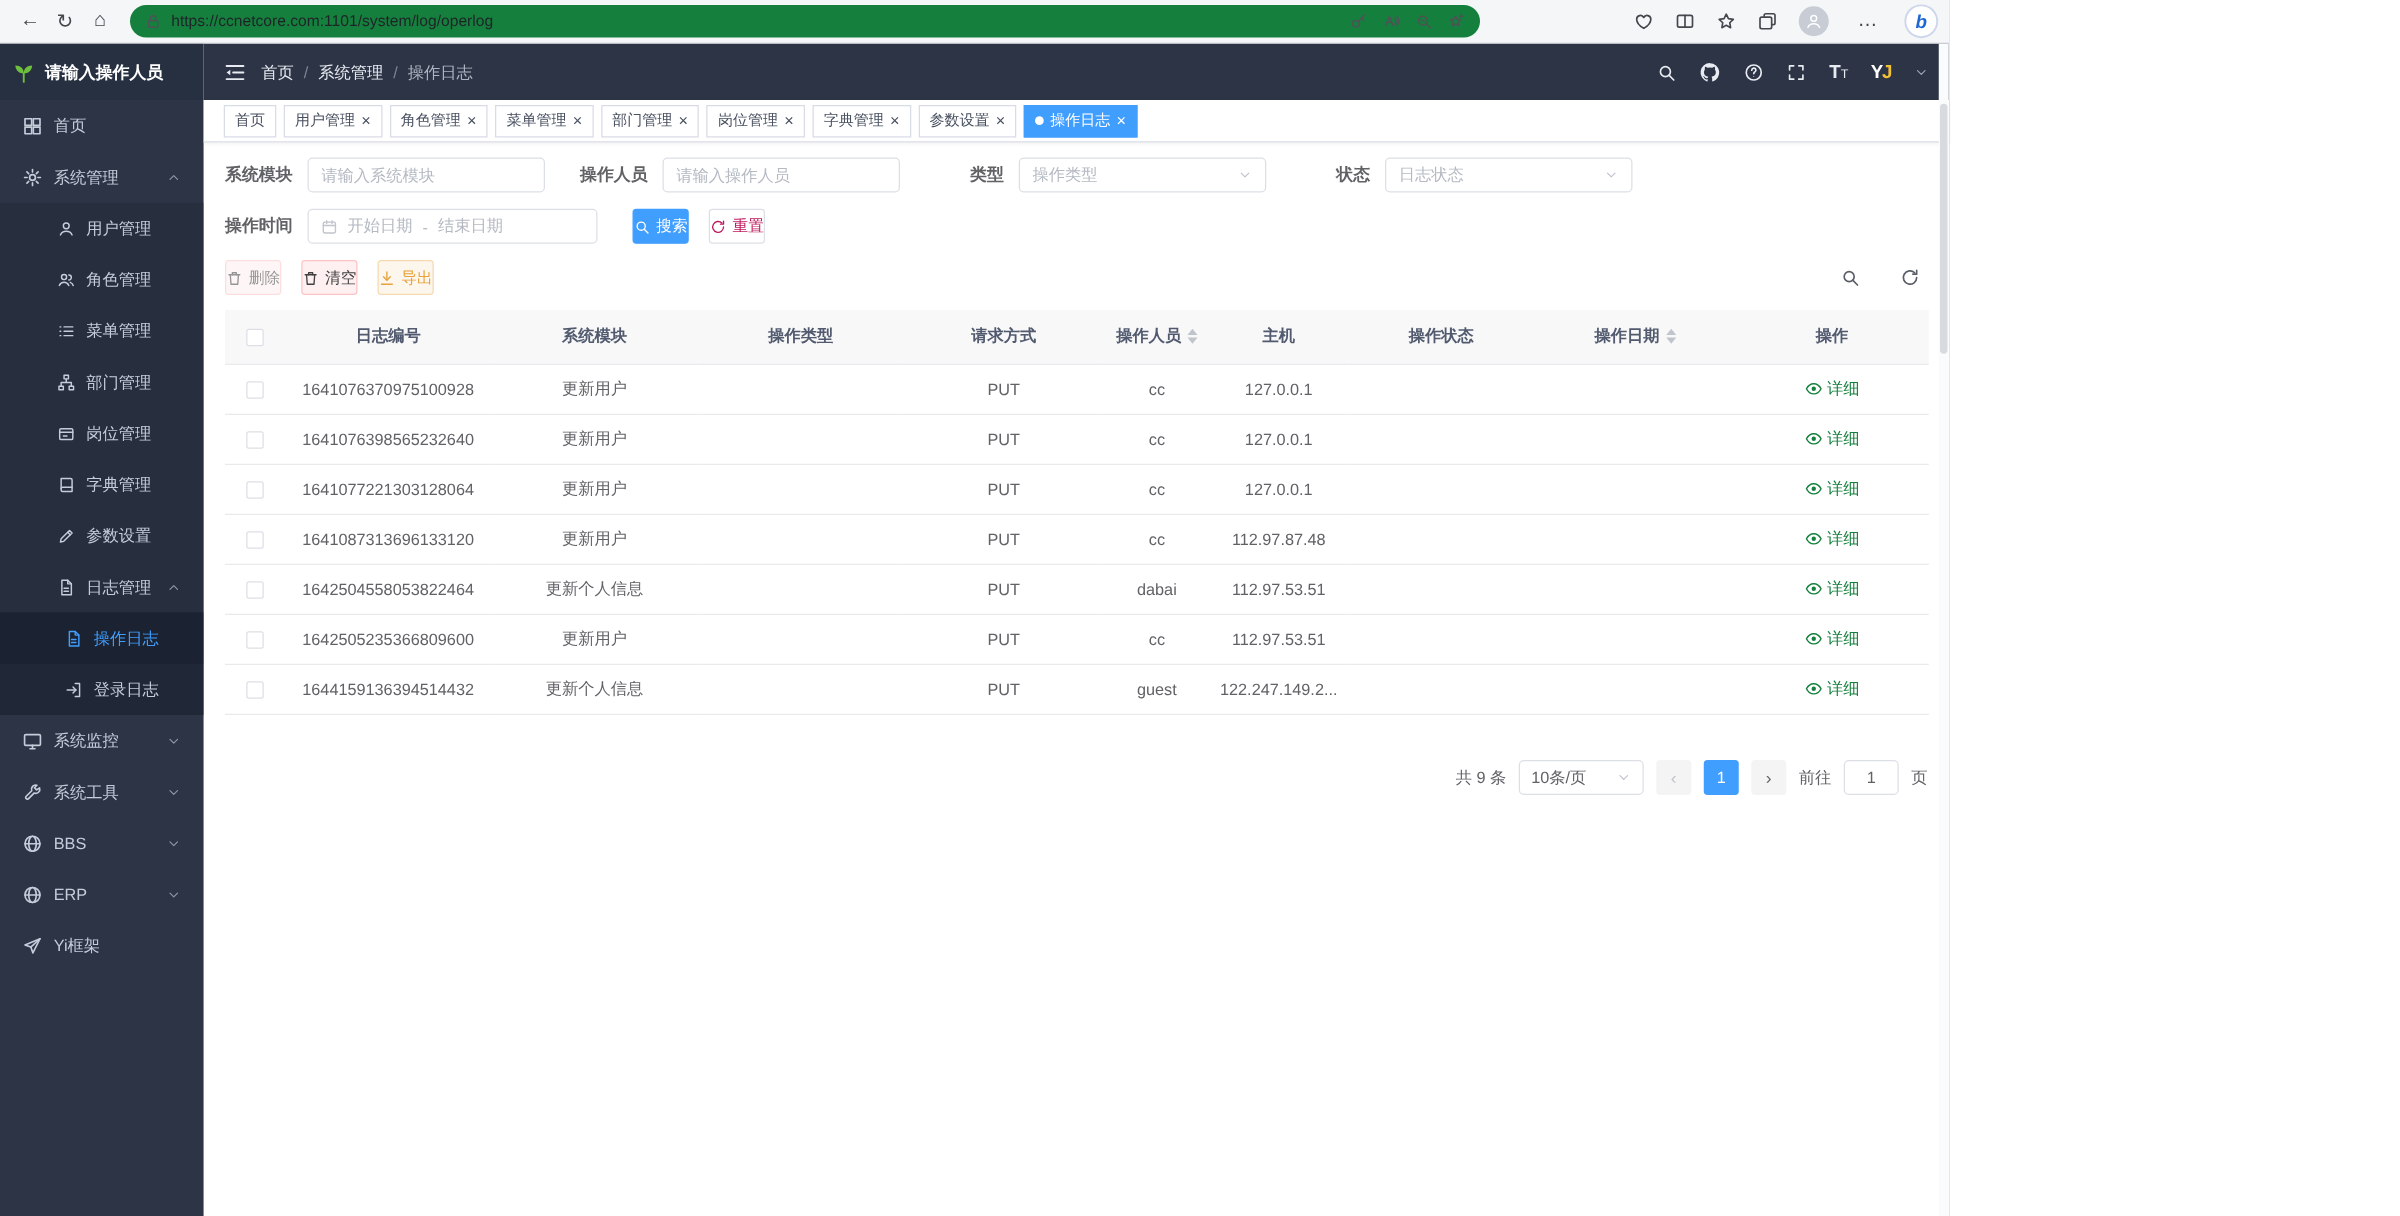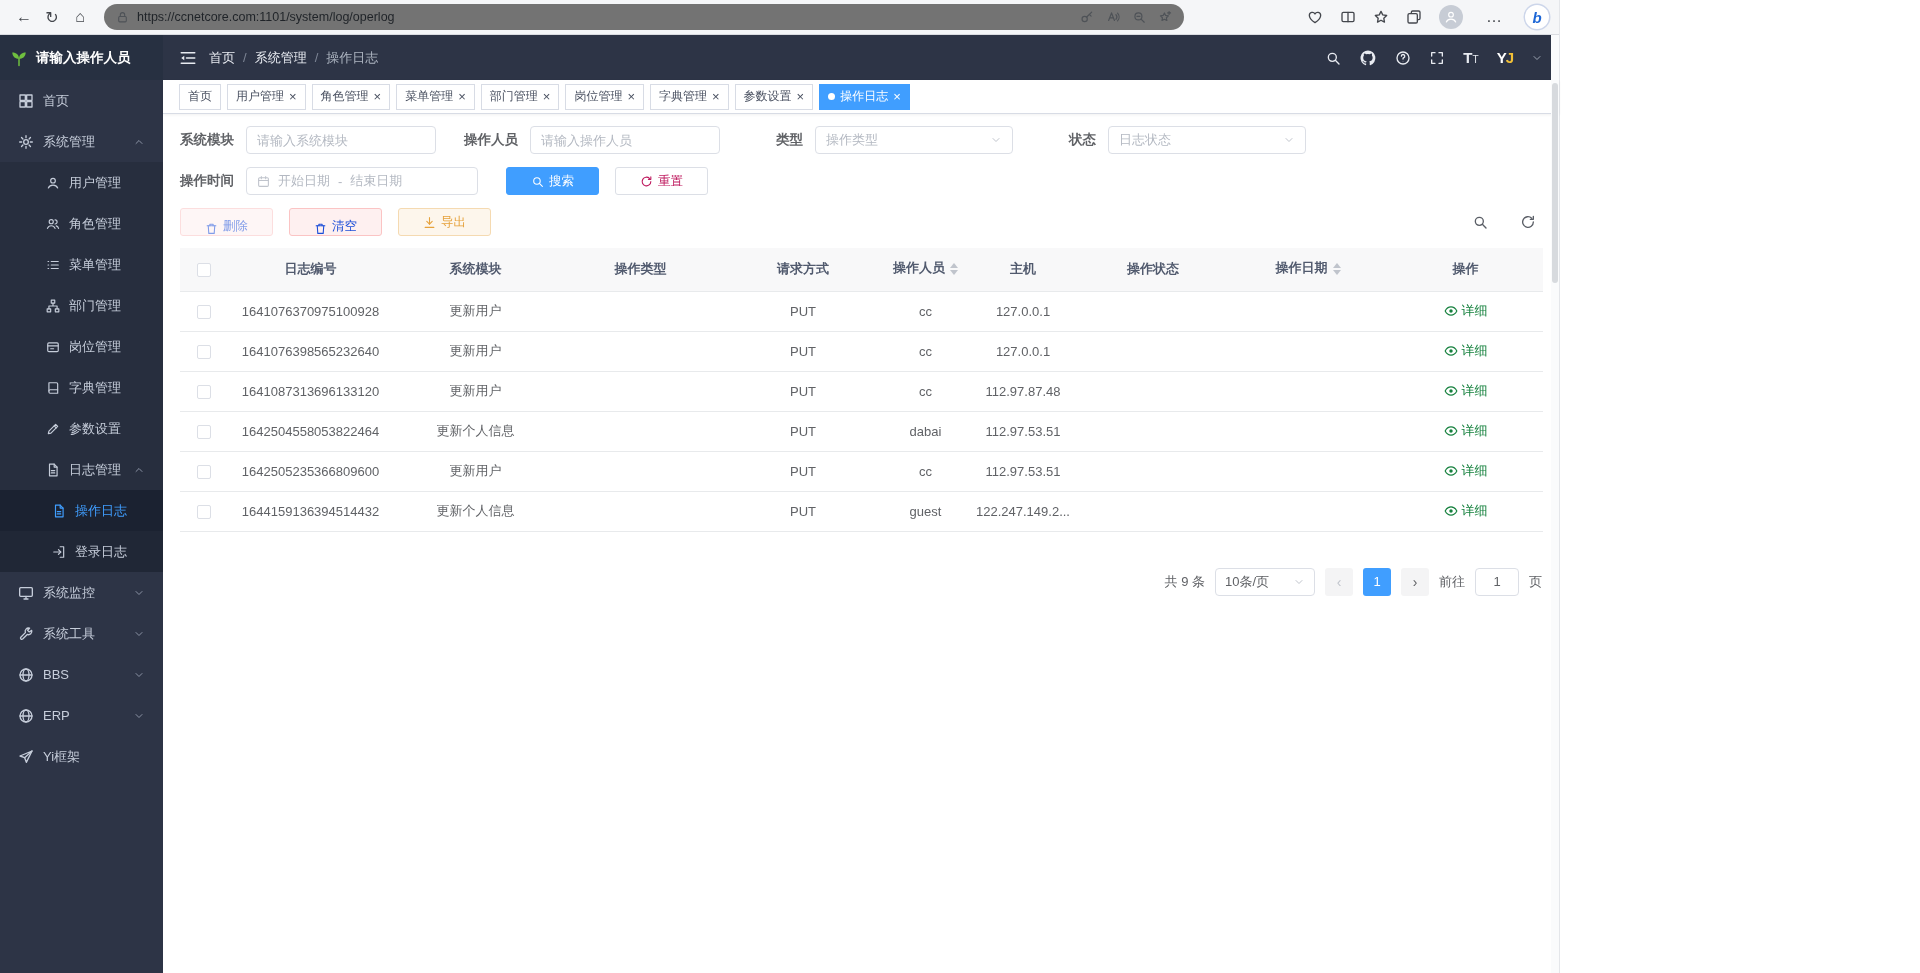--- a/index.html
+++ b/index.html
@@ -4,21 +4,21 @@
 <style>
   * { margin:0; padding:0; box-sizing:border-box; }
   html,body { background:#fff; }
   body { font-family:"Liberation Sans","DejaVu Sans",sans-serif; }
   .screen { position:relative; width:1920px; height:973px; background:#fff; overflow:hidden; }
   .window { position:absolute; left:0; top:0; width:1560px; height:973px; border-right:1px solid #e4e6ea; background:#fff; }
 
   
   .chrome { height:35px; background:#f5f6f8; border-bottom:1px solid #dadce1; display:flex; align-items:center; padding:0 10px; }
   .nav-btn { width:28px; height:28px; display:flex; align-items:center; justify-content:center; font-size:16px; color:#44474d; border-radius:5px; cursor:pointer; }
-  .addr { margin-left:10px; width:1080px; height:26px; background:#737373; border-radius:13px; display:flex; align-items:center; padding:0 12px; gap:8px; }
+  .addr { margin-left:10px; width:1080px; height:26px; background:#15803d; border-radius:13px; display:flex; align-items:center; padding:0 12px; gap:8px; }
   .addr input { flex:1; border:0; background:transparent; outline:none; font-size:12.5px; color:#1f2328; font-family:inherit; }
   .addr-icons { display:flex; align-items:center; gap:12px; color:#4e5257; }
   .chrome-right { margin-left:auto; display:flex; align-items:center; gap:17px; color:#44474d; }
   .avatar-chip { width:24px; height:24px; border-radius:50%; background:#c7ccd5; display:flex; align-items:center; justify-content:center; color:#fff; }
   .bing-chip { width:24px; height:24px; border-radius:50%; background:#fff; box-shadow:0 0 0 1.5px #cdd6ea; color:#1c66d6; font-weight:bold; font-style:italic; font-size:15px; display:flex; align-items:center; justify-content:center; }
 
   
   svg.ic { width:16px; height:16px; fill:none; stroke:currentColor; stroke-width:2; stroke-linecap:round; stroke-linejoin:round; flex:none; }
   svg.ic12 { width:12px; height:12px; }
   svg.ic13 { width:13px; height:13px; }
@@ -64,24 +64,24 @@
   .f-label { font-weight:bold; font-size:13.5px; color:#606266; margin-right:12px; white-space:nowrap; }
   .inp, .sel, .daterange { height:28px; border:1px solid #dcdfe6; border-radius:4px; background:#fff; display:flex; align-items:center; padding:0 10px; font-size:13px; }
   .inp { width:190px; } .inp input { border:0; outline:none; width:100%; font-size:13px; font-family:inherit; color:#0369a1; }
   .inp input::placeholder, .ph { color:#b4b9c2; }
   .sel { width:198px; justify-content:space-between; color:#b4b9c2; cursor:pointer; }
   .sel .car { color:#c0c4cc; }
   .gap { width:28px; flex:none; }
   .gap-s { width:16px; flex:none; }
   .daterange { width:232px; gap:8px; color:#b4b9c2; }
   .daterange .cal { color:#c0c4cc; }
-  .btn { height:28px; border-radius:3px; border:1px solid transparent; display:inline-flex; align-items:center; gap:5px; padding:0 24px; font-size:12.5px; cursor:pointer; white-space:nowrap; font-family:inherit; }
+  .btn { height:28px; border-radius:3px; border:1px solid transparent; display:inline-flex; align-items:center; gap:5px; padding:0 0; font-size:12.5px; cursor:pointer; white-space:nowrap; font-family:inherit; }
   .btn-primary { background:#409EFF; border-color:#409EFF; color:#fff; }
   .btn-plain { background:#fff; border-color:#dcdfe6; color:#be185d; }
-  .btn-danger { background:#fef0f0; border-color:#fbc4c4; color:#1d4ed8;align-items:flex-end; }
+  .btn-danger { background:#fef0f0; border-color:#fbc4c4; color:#404040; }
   .btn-danger.disabled { opacity:.55; cursor:not-allowed; }
   .btn-warning { background:#fdf6ec; border-color:#f5dab1; color:#E6A23C; }
   .tools-row { display:flex; align-items:center; gap:16px; margin:4px 0 12px; }
   .tools-right { margin-left:auto; display:flex; align-items:center; gap:20px; color:#5a5e66; }
   .mini-btn { width:28px; height:28px; border-radius:50%; display:flex; align-items:center; justify-content:center; cursor:pointer; color:#5a5e66; }
 
   
   table { width:100%; border-collapse:collapse; table-layout:fixed; font-size:13px; color:#606266; }
   th { background:#f8f8f9; color:#515a6e; font-weight:bold; height:43px; border-bottom:1px solid #e8eaec; text-align:center; }
   td { height:40px; border-bottom:1px solid #e8eaec; text-align:center; overflow:hidden; white-space:nowrap; text-overflow:ellipsis; }
@@ -677,20 +677,37 @@
               <td></td>
               <td><a class="detail">
                       <svg class="ic ic14">
                         <use href="#i-eye"></use>
                       </svg>
                       <span>详细</span>
                     </a></td>
             </tr>
             <tr>
               <td><span class="cb"></span></td>
+              <td>1641077221303128064</td>
+              <td>更新用户</td>
+              <td></td>
+              <td>PUT</td>
+              <td>cc</td>
+              <td>127.0.0.1</td>
+              <td></td>
+              <td></td>
+              <td><a class="detail">
+                      <svg class="ic ic14">
+                        <use href="#i-eye"></use>
+                      </svg>
+                      <span>详细</span>
+                    </a></td>
+            </tr>
+            <tr>
+              <td><span class="cb"></span></td>
               <td>1641087313696133120</td>
               <td>更新用户</td>
               <td></td>
               <td>PUT</td>
               <td>cc</td>
               <td>112.97.87.48</td>
               <td></td>
               <td></td>
               <td><a class="detail">
                       <svg class="ic ic14">

